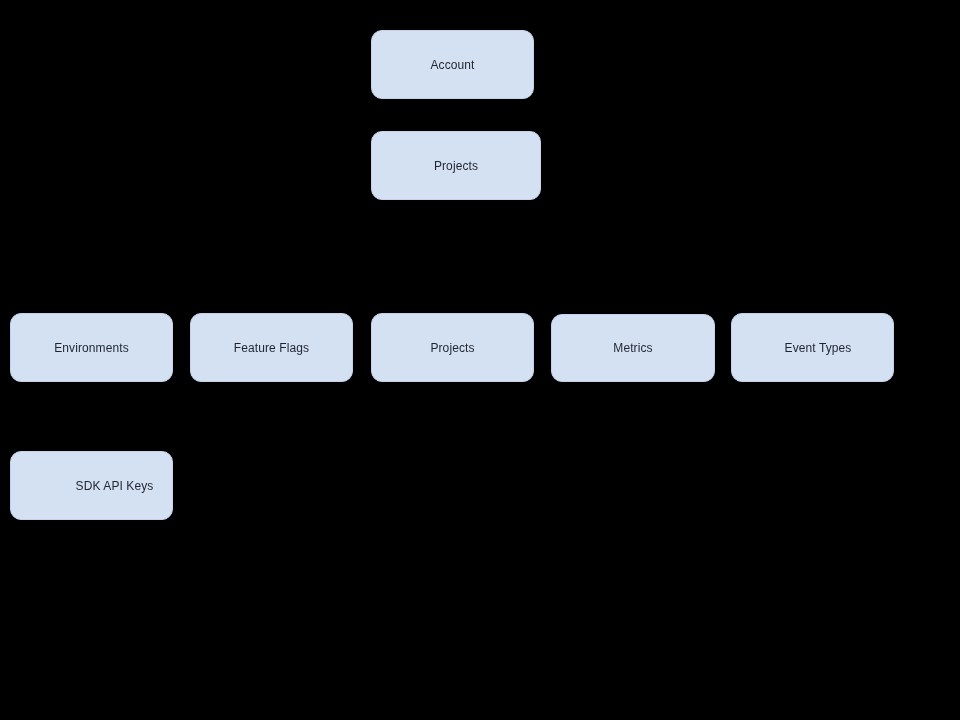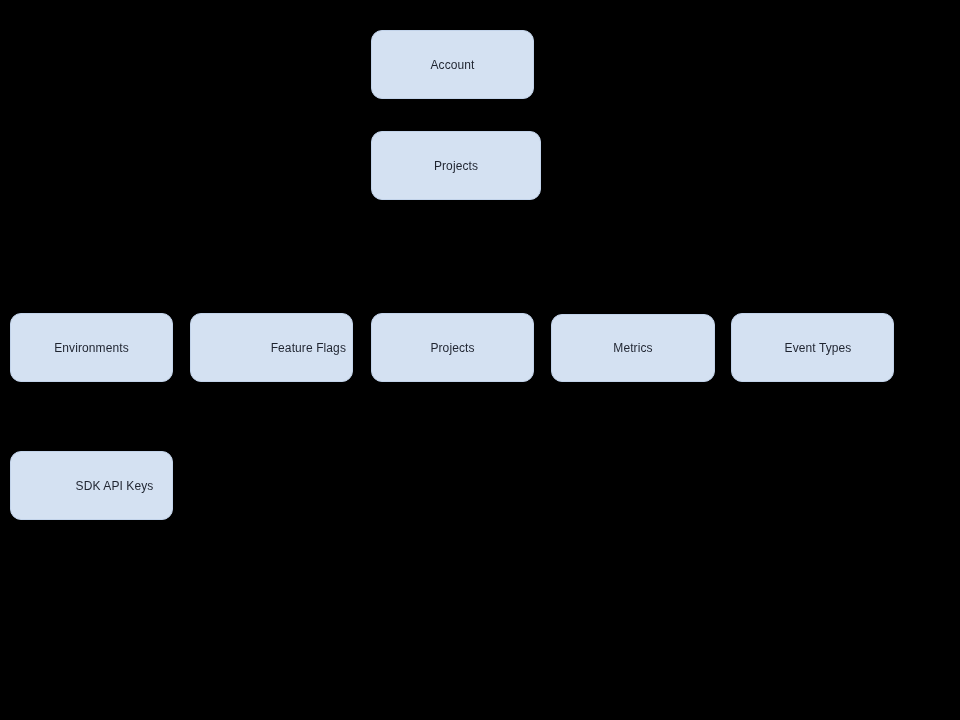--- a/index.html
+++ b/index.html
@@ -49,21 +49,21 @@
 <div id="canvas" style="background: rgb(0, 0, 0);">
     <div class="node" style="left: 371px; top: 30px; width: 163px; height: 69px; background: rgb(212, 225, 242); border-color: rgb(194, 211, 234); color: rgb(31, 36, 48);">
       <span class="node-label">Account</span>
     </div>
     <div class="node" style="left: 371px; top: 131px; width: 170px; height: 69px; background: rgb(212, 225, 242); border-color: rgb(194, 211, 234); color: rgb(31, 36, 48);">
       <span class="node-label">Projects</span>
     </div>
     <div class="node" style="left: 10px; top: 313px; width: 163px; height: 69px; background: rgb(212, 225, 242); border-color: rgb(194, 211, 234); color: rgb(31, 36, 48);">
       <span class="node-label">Environments</span>
     </div>
-    <div class="node" style="left: 190px; top: 313px; width: 163px; height: 69px; background: rgb(212, 225, 242); border-color: rgb(194, 211, 234); color: rgb(31, 36, 48); justify-content: flex-end;">
+    <div class="node" style="left: 190px; top: 313px; width: 163px; height: 69px; background: rgb(212, 225, 242); border-color: rgb(194, 211, 234); color: rgb(31, 36, 48);">
       <span class="node-label">Feature Flags</span>
     </div>
     <div class="node" style="left: 371px; top: 313px; width: 163px; height: 69px; background: rgb(212, 225, 242); border-color: rgb(194, 211, 234); color: rgb(31, 36, 48);">
       <span class="node-label">Projects</span>
     </div>
     <div class="node" style="left: 551px; top: 314px; width: 164px; height: 68px; background: rgb(212, 225, 242); border-color: rgb(194, 211, 234); color: rgb(31, 36, 48);">
       <span class="node-label">Metrics</span>
     </div>
     <div class="node" style="left: 731px; top: 313px; width: 163px; height: 69px; background: rgb(212, 225, 242); border-color: rgb(194, 211, 234); color: rgb(31, 36, 48); padding-left: 11px;">
       <span class="node-label">Event Types</span>

